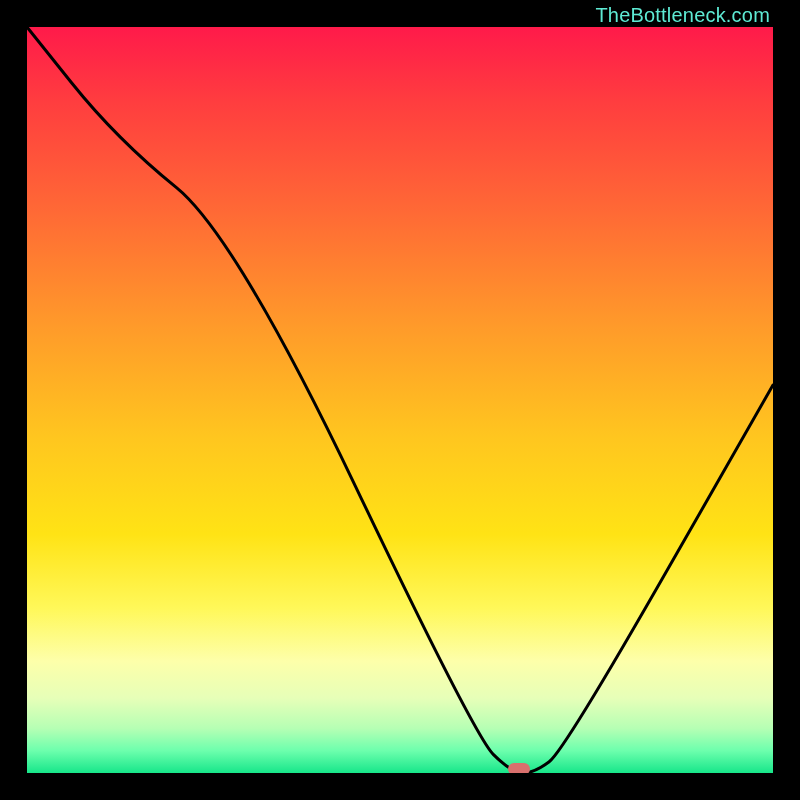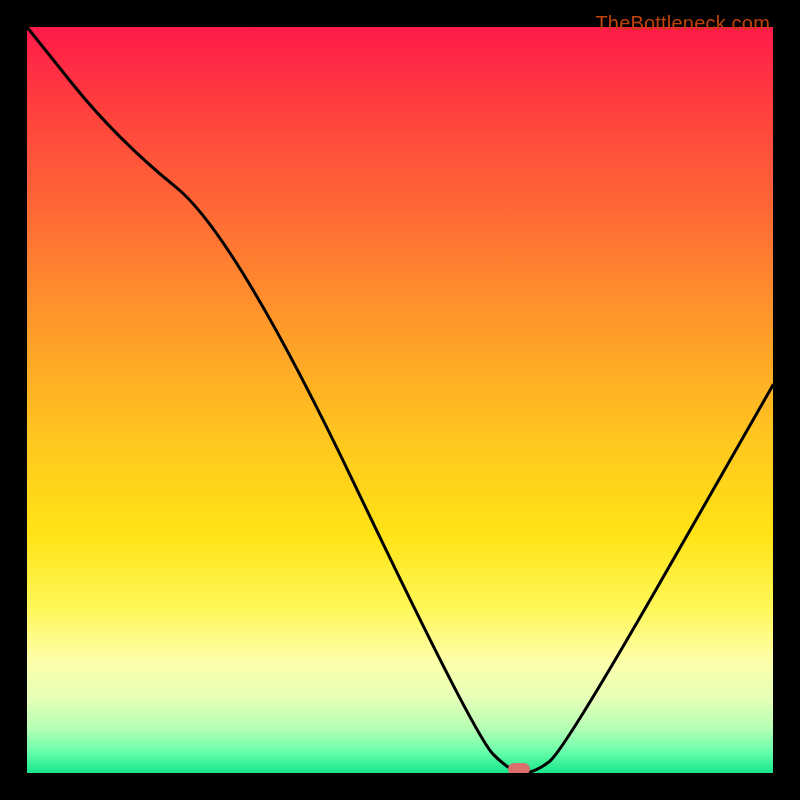--- a/index.html
+++ b/index.html
@@ -44,23 +44,23 @@
   .marker {
     position: absolute;
     width: 22px;
     height: 12px;
     background: #d9706d;
     border-radius: 6px;
     transform: translate(-50%, -50%);
   }
   .watermark {
     position: absolute;
-    top: 12px;
+    top: 4px;
     right: 30px;
-    color: #c2410c;
+    color: #5eead4;
     font-size: 20px;
     letter-spacing: 0.2px;
     font-weight: 400;
     margin-left: 20px;
   }
 </style>
 </head>
 <body>
 
 <div class="frame">

